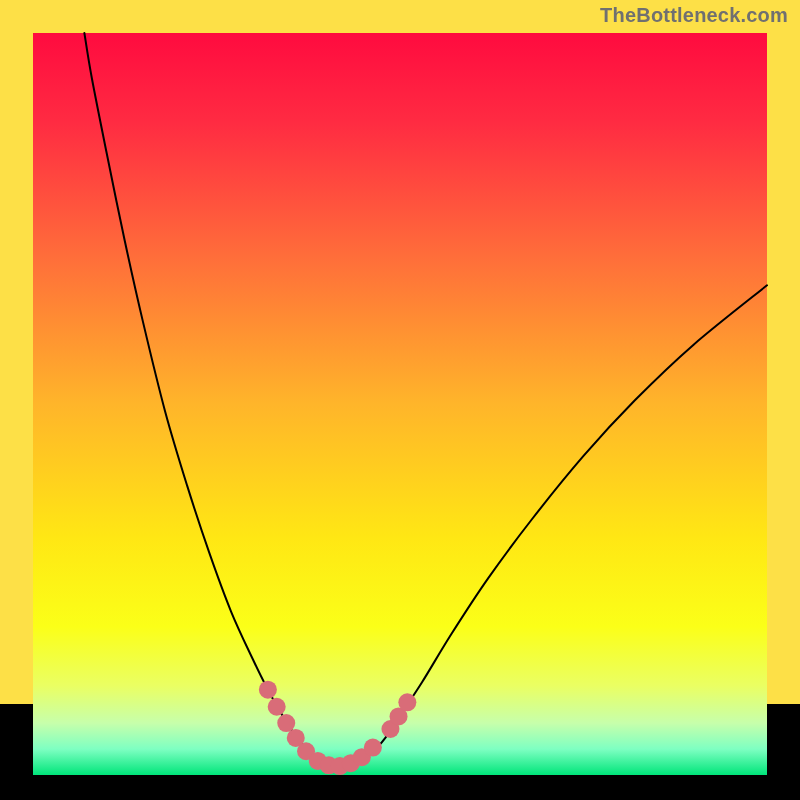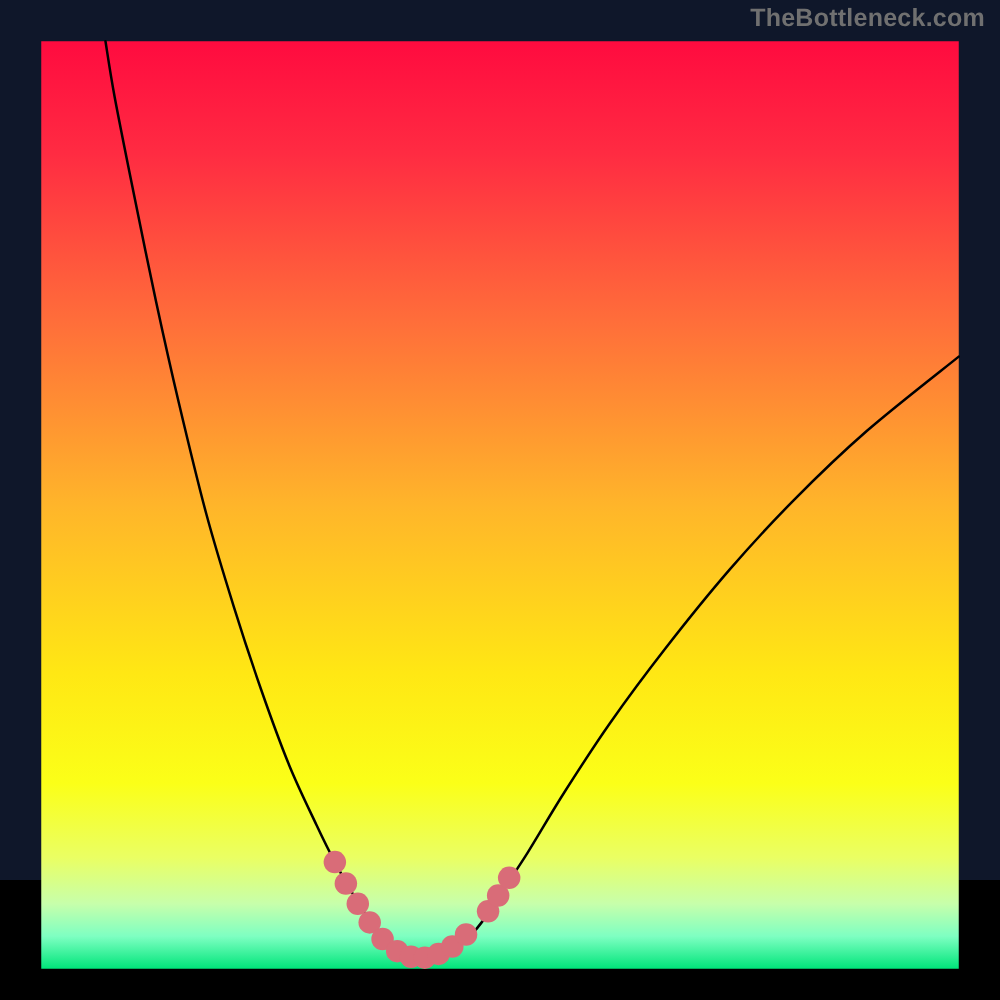--- a/index.html
+++ b/index.html
@@ -10,21 +10,21 @@
     background: #000;
     overflow: hidden;
     font-family: Arial, Helvetica, sans-serif;
   }
   .frame {
     position: absolute;
     left: 0;
     top: 0;
     width: 800px;
     height: 704px;
-    background: #0f172a;
+    background: #fde047;
   }
   .watermark {
     position: absolute;
     top: 4px;
     right: 12px;
     color: #707070;
     font-size: 20px;
     font-weight: 600;
     letter-spacing: 0.2px;
     z-index: 5;

